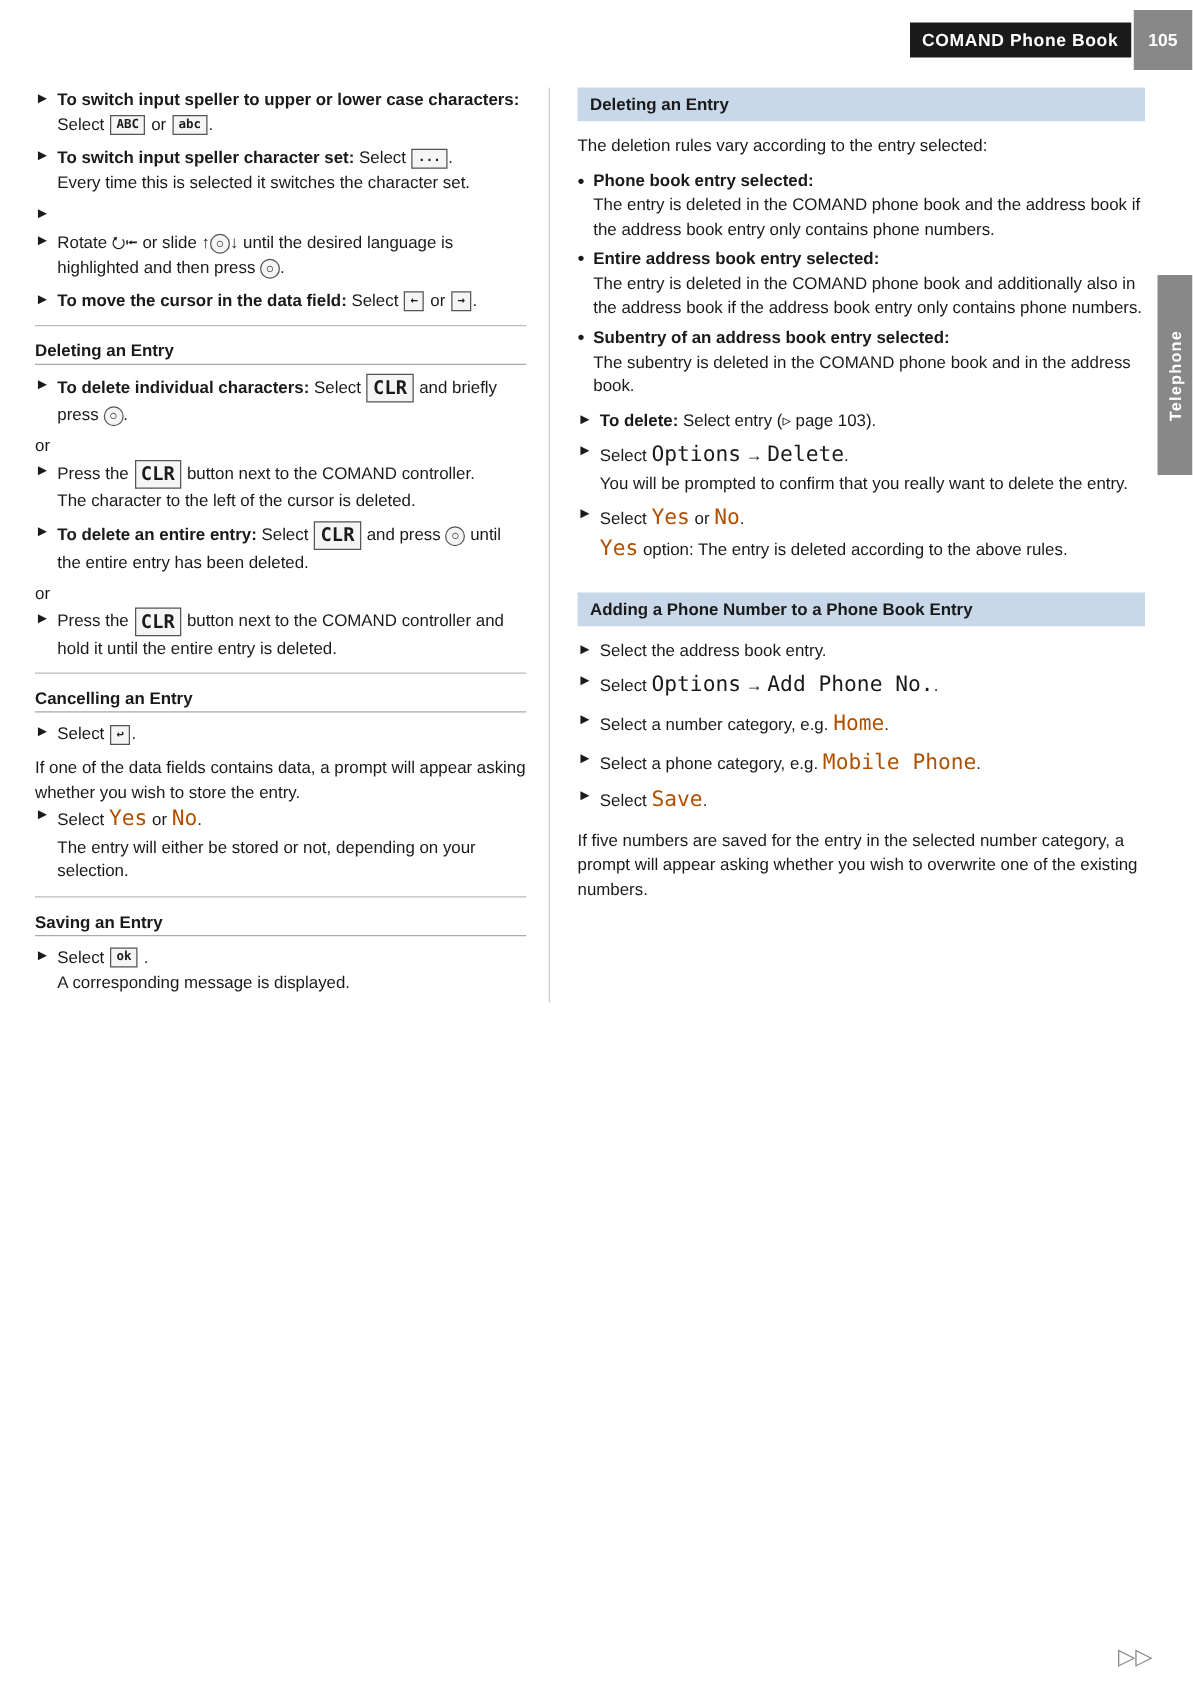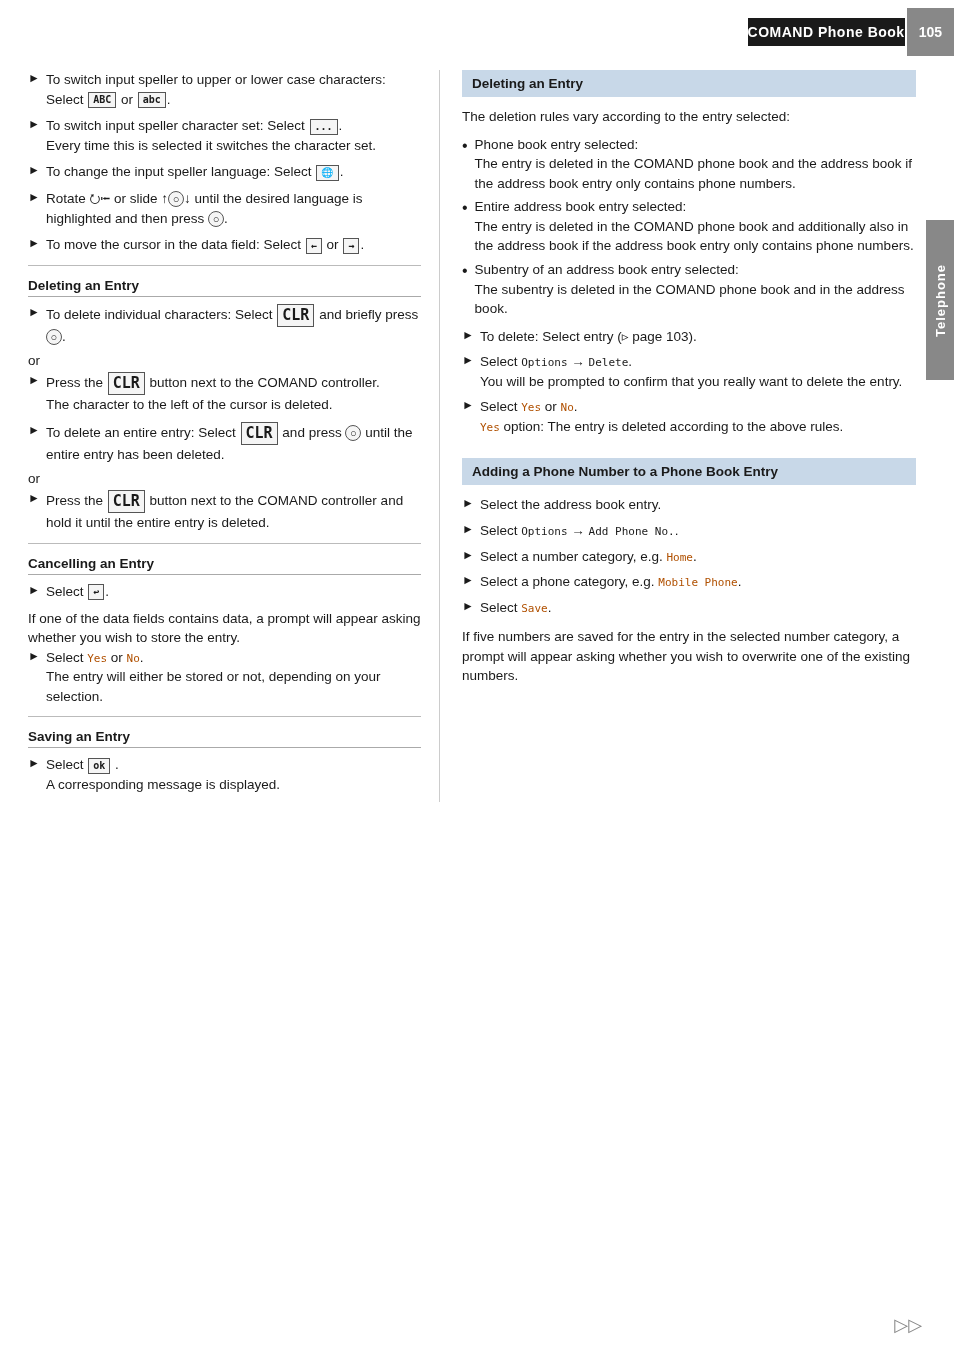--- a/index.html
+++ b/index.html
@@ -20,21 +20,21 @@
       align-items: center;
       background: #fff;
       padding: 8px 0 4px 0;
       border-bottom: none;
     }
     .header-title {
       background: #1a1a1a;
       color: #fff;
       font-size: 14px;
       font-weight: bold;
-      padding: 6px 0;
+      padding: 6px 10px;
       letter-spacing: 0.5px;
     }
     .header-page {
       background: #888;
       color: #fff;
       font-size: 14px;
       font-weight: bold;
       padding: 16px 12px;
       margin-left: 2px;
     }
@@ -87,21 +87,21 @@
     }
     .bullet-arrow {
       font-size: 12px;
       margin-right: 6px;
       margin-top: 1px;
       flex-shrink: 0;
     }
     .bullet-text {
       line-height: 1.45;
     }
-    .bold { font-weight: normal; }
+    .bold { font-weight: bold; }
 
     
     .btn-box {
       display: inline-block;
       border: 1.5px solid #555;
       padding: 0px 4px;
       font-size: 10px;
       font-family: monospace;
       background: #f5f5f5;
       margin: 0 1px;
@@ -131,21 +131,21 @@
       margin-bottom: 10px;
     }
 
     .or-text {
       margin: 4px 0 4px 0;
       font-size: 13.5px;
     }
 
     code, .mono {
       font-family: monospace;
-      font-size: 11px;
+      font-size: 17px;
     }
 
     .highlight { color: #b05000; }
 
     
     .footer-arrow {
       position: absolute;
       bottom: 18px;
       right: 32px;
       font-size: 18px;
@@ -226,23 +226,20 @@
       <div class="bullet-item">
         <span class="bullet-arrow">►</span>
         <span class="bullet-text">
           <span class="bold">To switch input speller character set:</span> Select <span class="btn-box">...</span>.<br>
           Every time this is selected it switches the character set.
         </span>
       </div>
 
       <div class="bullet-item">
         <span class="bullet-arrow">►</span>
-        <span class="bullet-text">
-          <span class="bold">To change the input speller language:</span> Select <span class="btn-box">🌐</span>.
-        </span>
       </div>
 
       <div class="bullet-item">
         <span class="bullet-arrow">►</span>
         <span class="bullet-text">
           Rotate <span class="rotate-sym">⭮</span><span class="rotate-sym">⭰</span> or slide ↑<span class="sym-controller">○</span>↓ until the desired language is highlighted and then press <span class="sym-controller">○</span>.
         </span>
       </div>
 
       <div class="bullet-item">

